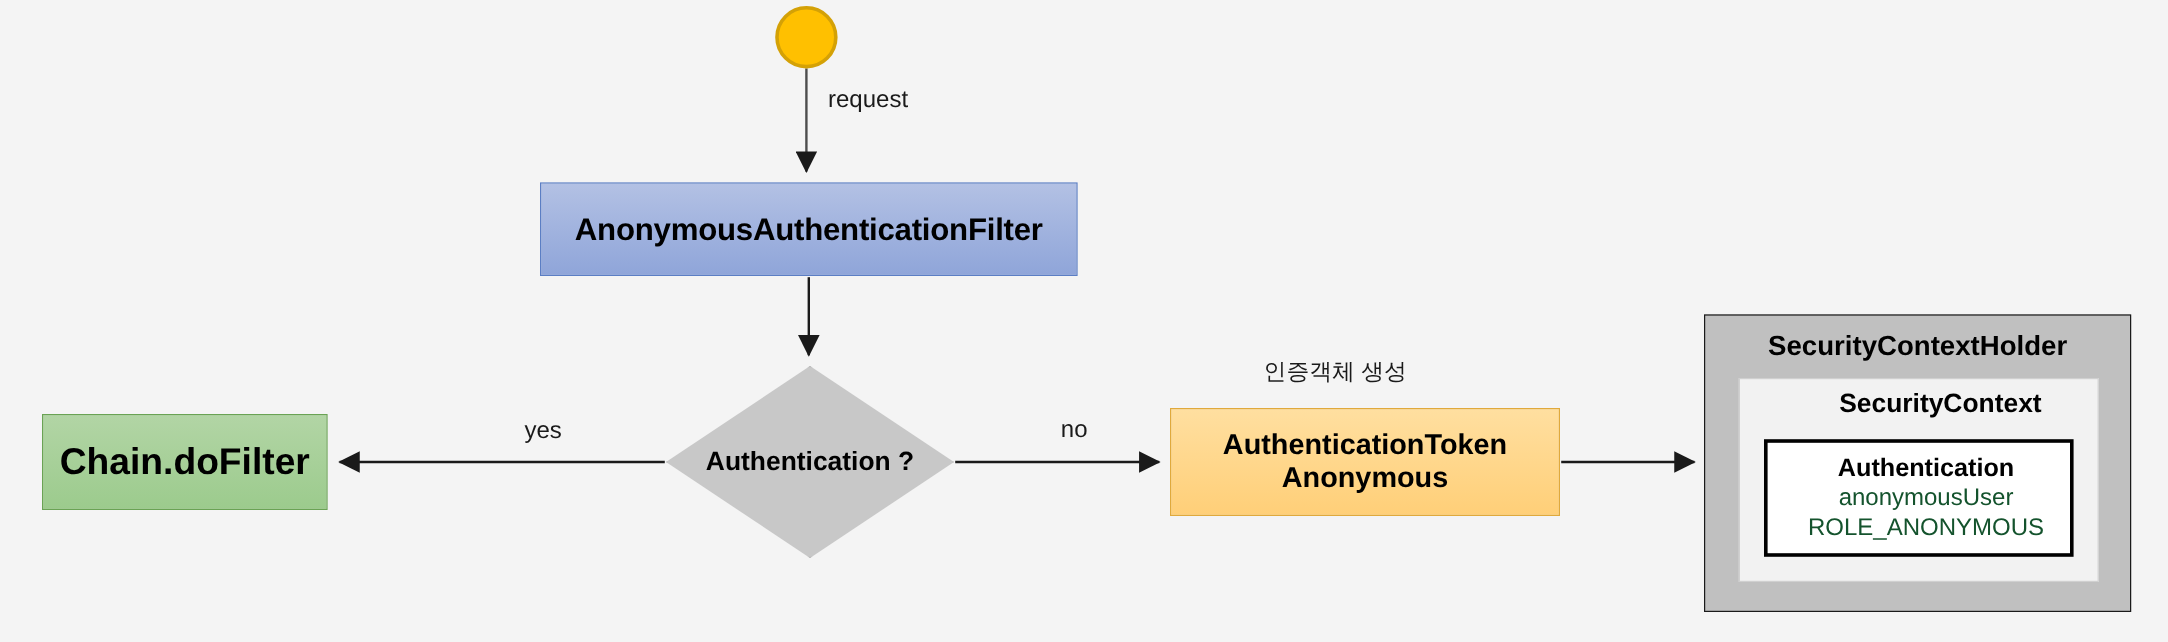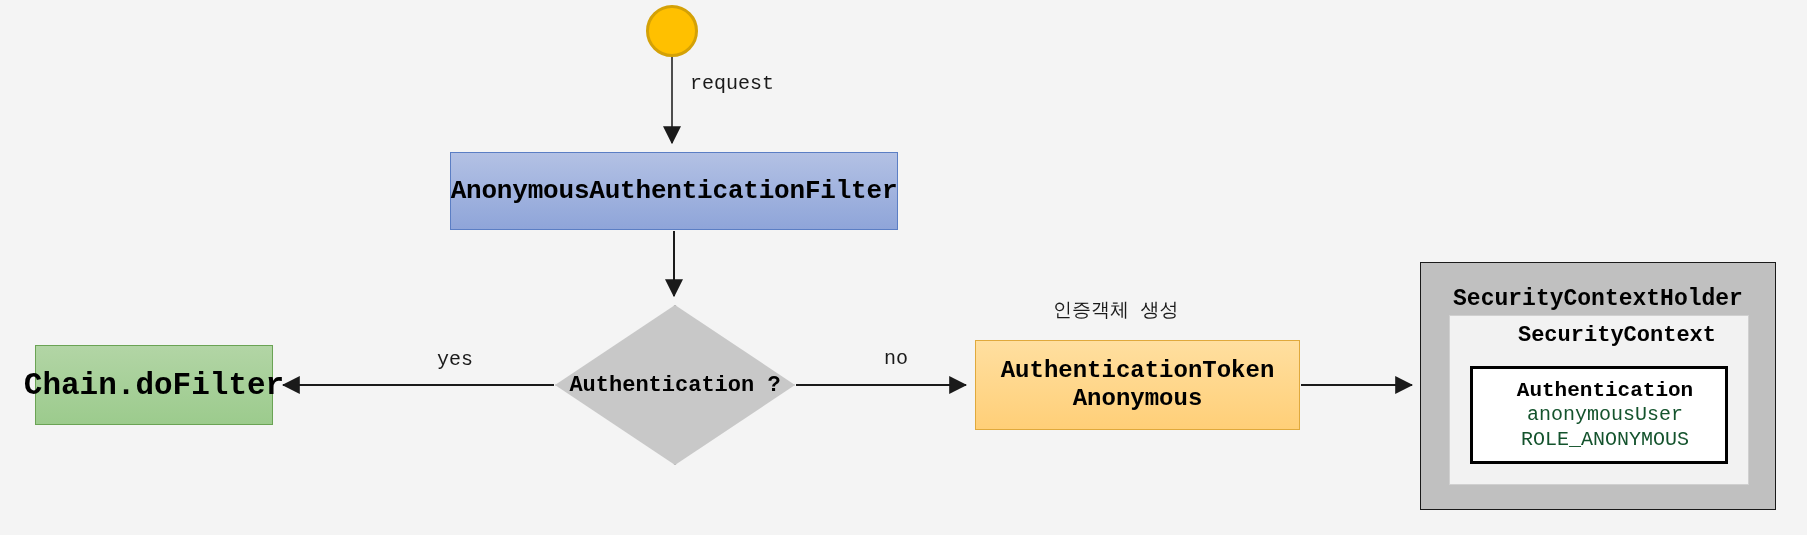--- a/index.html
+++ b/index.html
@@ -10,21 +10,20 @@
   }
   body {
     font-family: "Liberation Sans", "DejaVu Sans", sans-serif;
   }
   #canvas {
     position: relative;
     width: 1807px;
     height: 535px;
     background: #f4f4f4;
     overflow: hidden;
-    font-family: Liberation Mono, monospace;
   }
   #edges {
     position: absolute;
     left: 0;
     top: 0;
     width: 1807px;
     height: 535px;
     pointer-events: none;
   }
 
@@ -126,21 +125,21 @@
     height: 248px;
     background: #c0c0c0;
     border: 1px solid #1a1a1a;
     box-sizing: border-box;
   }
   .holder-title {
     text-align: center;
     font-size: 23px;
     font-weight: bold;
     color: #000;
-    margin-top: 23px;
+    margin-top: 12px;
   }
   .context-panel {
     position: absolute;
     left: 28px;
     top: 52px;
     width: 300px;
     height: 170px;
     background: #f2f2f2;
     border: 1px solid #d0d0d0;
     box-sizing: border-box;

